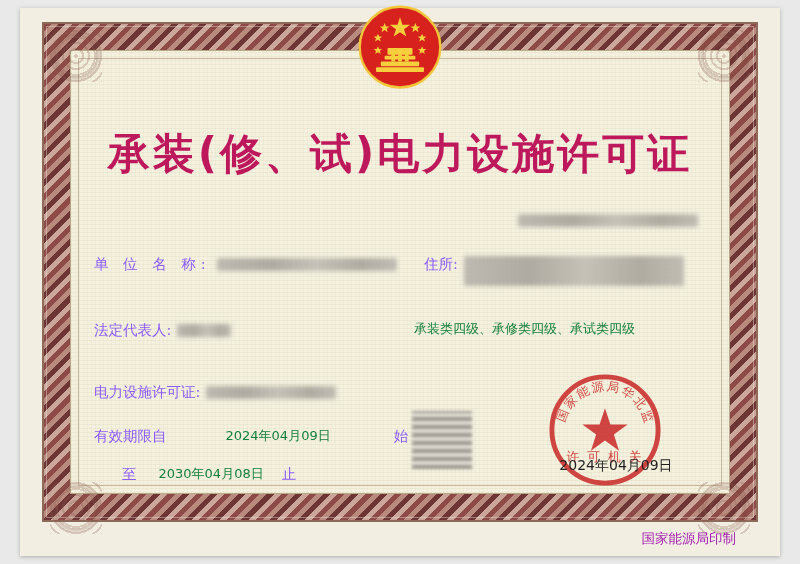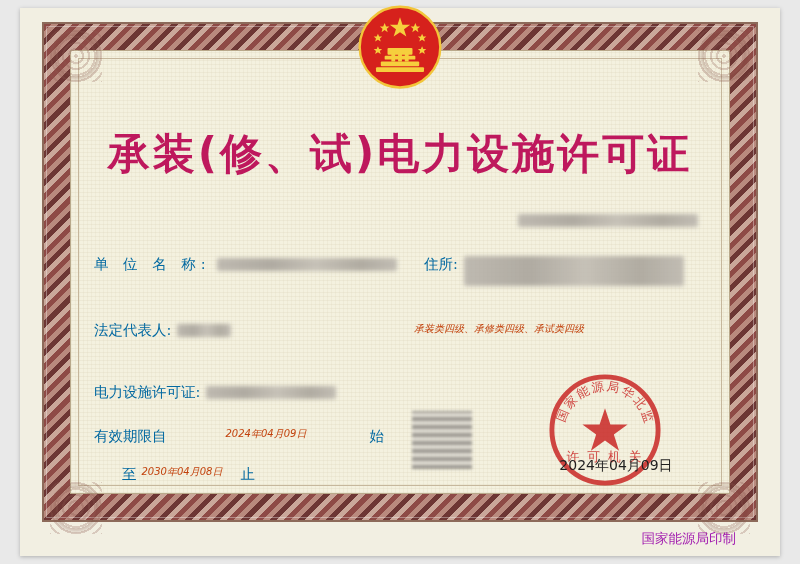--- a/index.html
+++ b/index.html
@@ -118,32 +118,31 @@
     width: 612px;
     height: 290px;
     z-index: 4;
     font-size: 14px;
     color: #1f1f1f;
   }
 
   .row { position: absolute; display: flex; align-items: flex-start; }
 
   .lbl {
-    color: #0369a1;
+    color: #8b5cf6;
     font-size: 14.5px;
     white-space: nowrap;
     font-family: "DejaVu Sans", "Liberation Sans", sans-serif;
   }
   .lbl.spaced { letter-spacing: 5px; }
 
   .val {
-    font-size: 10px;
-    color: #c2410c;
-    font-family: "DejaVu Sans", "Liberation Sans", sans-serif;
-    font-style: italic;
+    font-size: 13px;
+    color: #15803d;
+    font-family: "DejaVu Sans", "Liberation Sans", sans-serif;
   }
 
   
   .redact {
     display: inline-block;
     color: transparent;
     background: linear-gradient(90deg,#b9b4ac 0%, #a9a49c 30%, #c2bdb4 55%, #aaa59c 80%, #bdb8b0 100%);
     filter: blur(2.2px);
     border-radius: 2px;
     height: 13px;
@@ -277,21 +276,21 @@
     </div>
 
     <div class="row" style="left:0; top:234px;gap:45px;">
       <span class="lbl">有效期限自</span>
       <span class="val" style="margin-left:14px;">2024年04月09日</span>
       <span class="lbl" style="margin-left:18px;">始</span>
     </div>
 
     <div class="row" style="left:0; top:272px;">
       <span class="lbl" style="margin-left:28px;">至</span>
-      <span class="val" style="margin-left:5px;">2030年04月08日</span>
+      <span class="val" style="margin-left:22px;">2030年04月08日</span>
       <span class="lbl" style="margin-left:18px;">止</span>
     </div>
 
     <div class="qr"></div>
 
     <div class="seal">
       <svg viewBox="0 0 120 120" width="118" height="118">
         <circle cx="60" cy="60" r="54" fill="none" stroke="#c8201f" stroke-width="5"></circle>
         <polygon fill="#c8201f" points="60,38 65.5,54.5 83,54.5 69,64.5 74.3,81 60,70.8 45.7,81 51,64.5 37,54.5 54.5,54.5"></polygon>
         <path id="sealArcTop" d="M 18,62 A 42,42 0 0 1 102,62" fill="none"></path>

